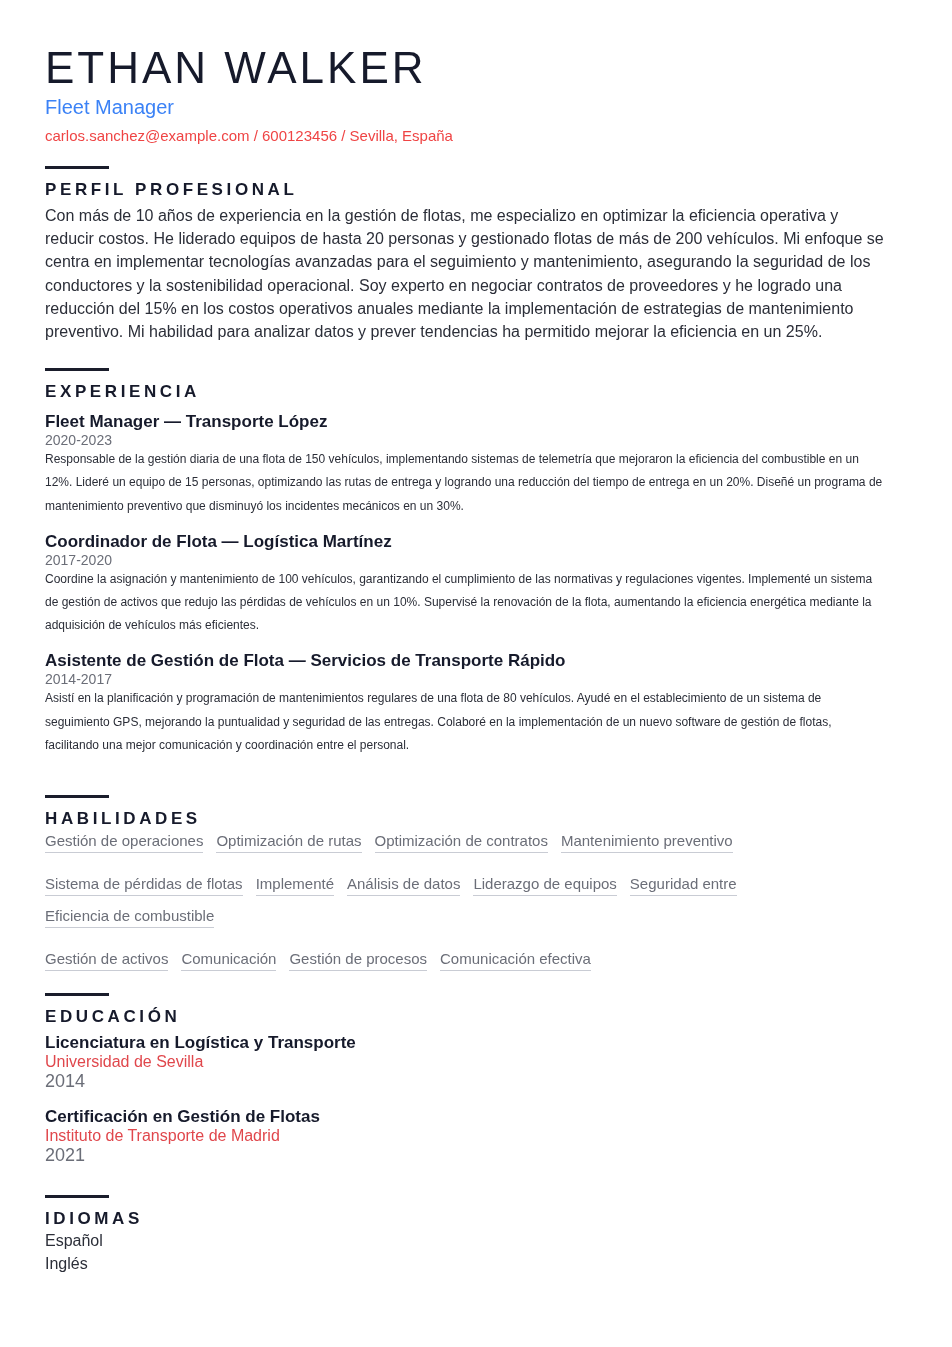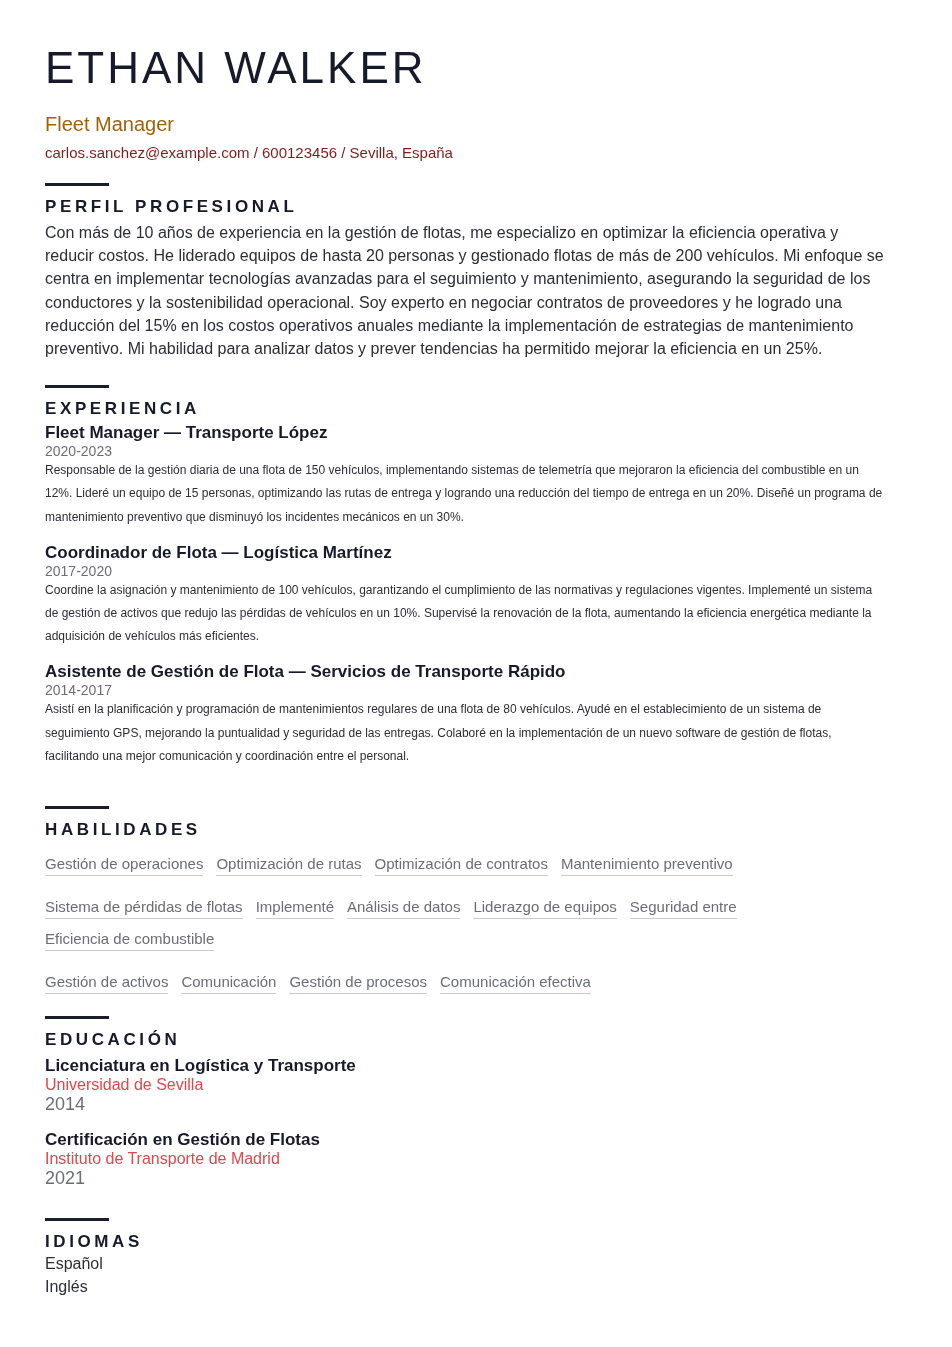--- a/index.html
+++ b/index.html
@@ -15,27 +15,27 @@
     .page { padding: 44px 64px 0 45px; }
     .name {
       font-size: 44px;
       font-weight: 400;
       letter-spacing: 3px;
       line-height: 48px;
       color: #161a2b;
     }
     .title {
       font-size: 20px;
-      color: #a16207;
-      margin-top: 20px;
+      color: #3b82f6;
+      margin-top: 3px;
       line-height: 24px;
     }
     .contact {
       font-size: 15px;
-      color: #7f1d1d;
+      color: #ef4444;
       margin-top: 8px;
       line-height: 18px;
     }
     .section { margin-top: 22px; }
     .divider {
       width: 64px;
       height: 3px;
       background: #1a1d2b;
       margin-bottom: 11px;
     }
@@ -45,42 +45,42 @@
       letter-spacing: 3.6px;
       line-height: 20px;
       color: #161a2b;
     }
     .para {
       font-size: 16px;
       line-height: 23.2px;
       color: #2b2e38;
       margin-top: 4px;
     }
-    .job { margin-top: 4px; }
+    .job { margin-top: 10px; }
     .job + .job { margin-top: 14px; }
     .job-title {
       font-size: 17px;
       font-weight: 700;
       line-height: 20px;
       color: #161a2b;
     }
     .job-dates {
       font-size: 14px;
       color: #6b6e78;
       line-height: 16px;
     }
     .job-desc {
       font-size: 12px;
       line-height: 23.2px;
       color: #2b2e38;
     }
     .skills {
       display: flex;
       flex-wrap: wrap;
-      margin-top: 15px;
+      margin-top: 3px;
       row-gap: 11px;
       column-gap: 13px;
       width: 870px;
     }
     .skill {
       font-size: 15px;
       color: #6b6e78;
       line-height: 18px;
       padding-bottom: 2px;
       border-bottom: 1px solid #c9ccd4;

